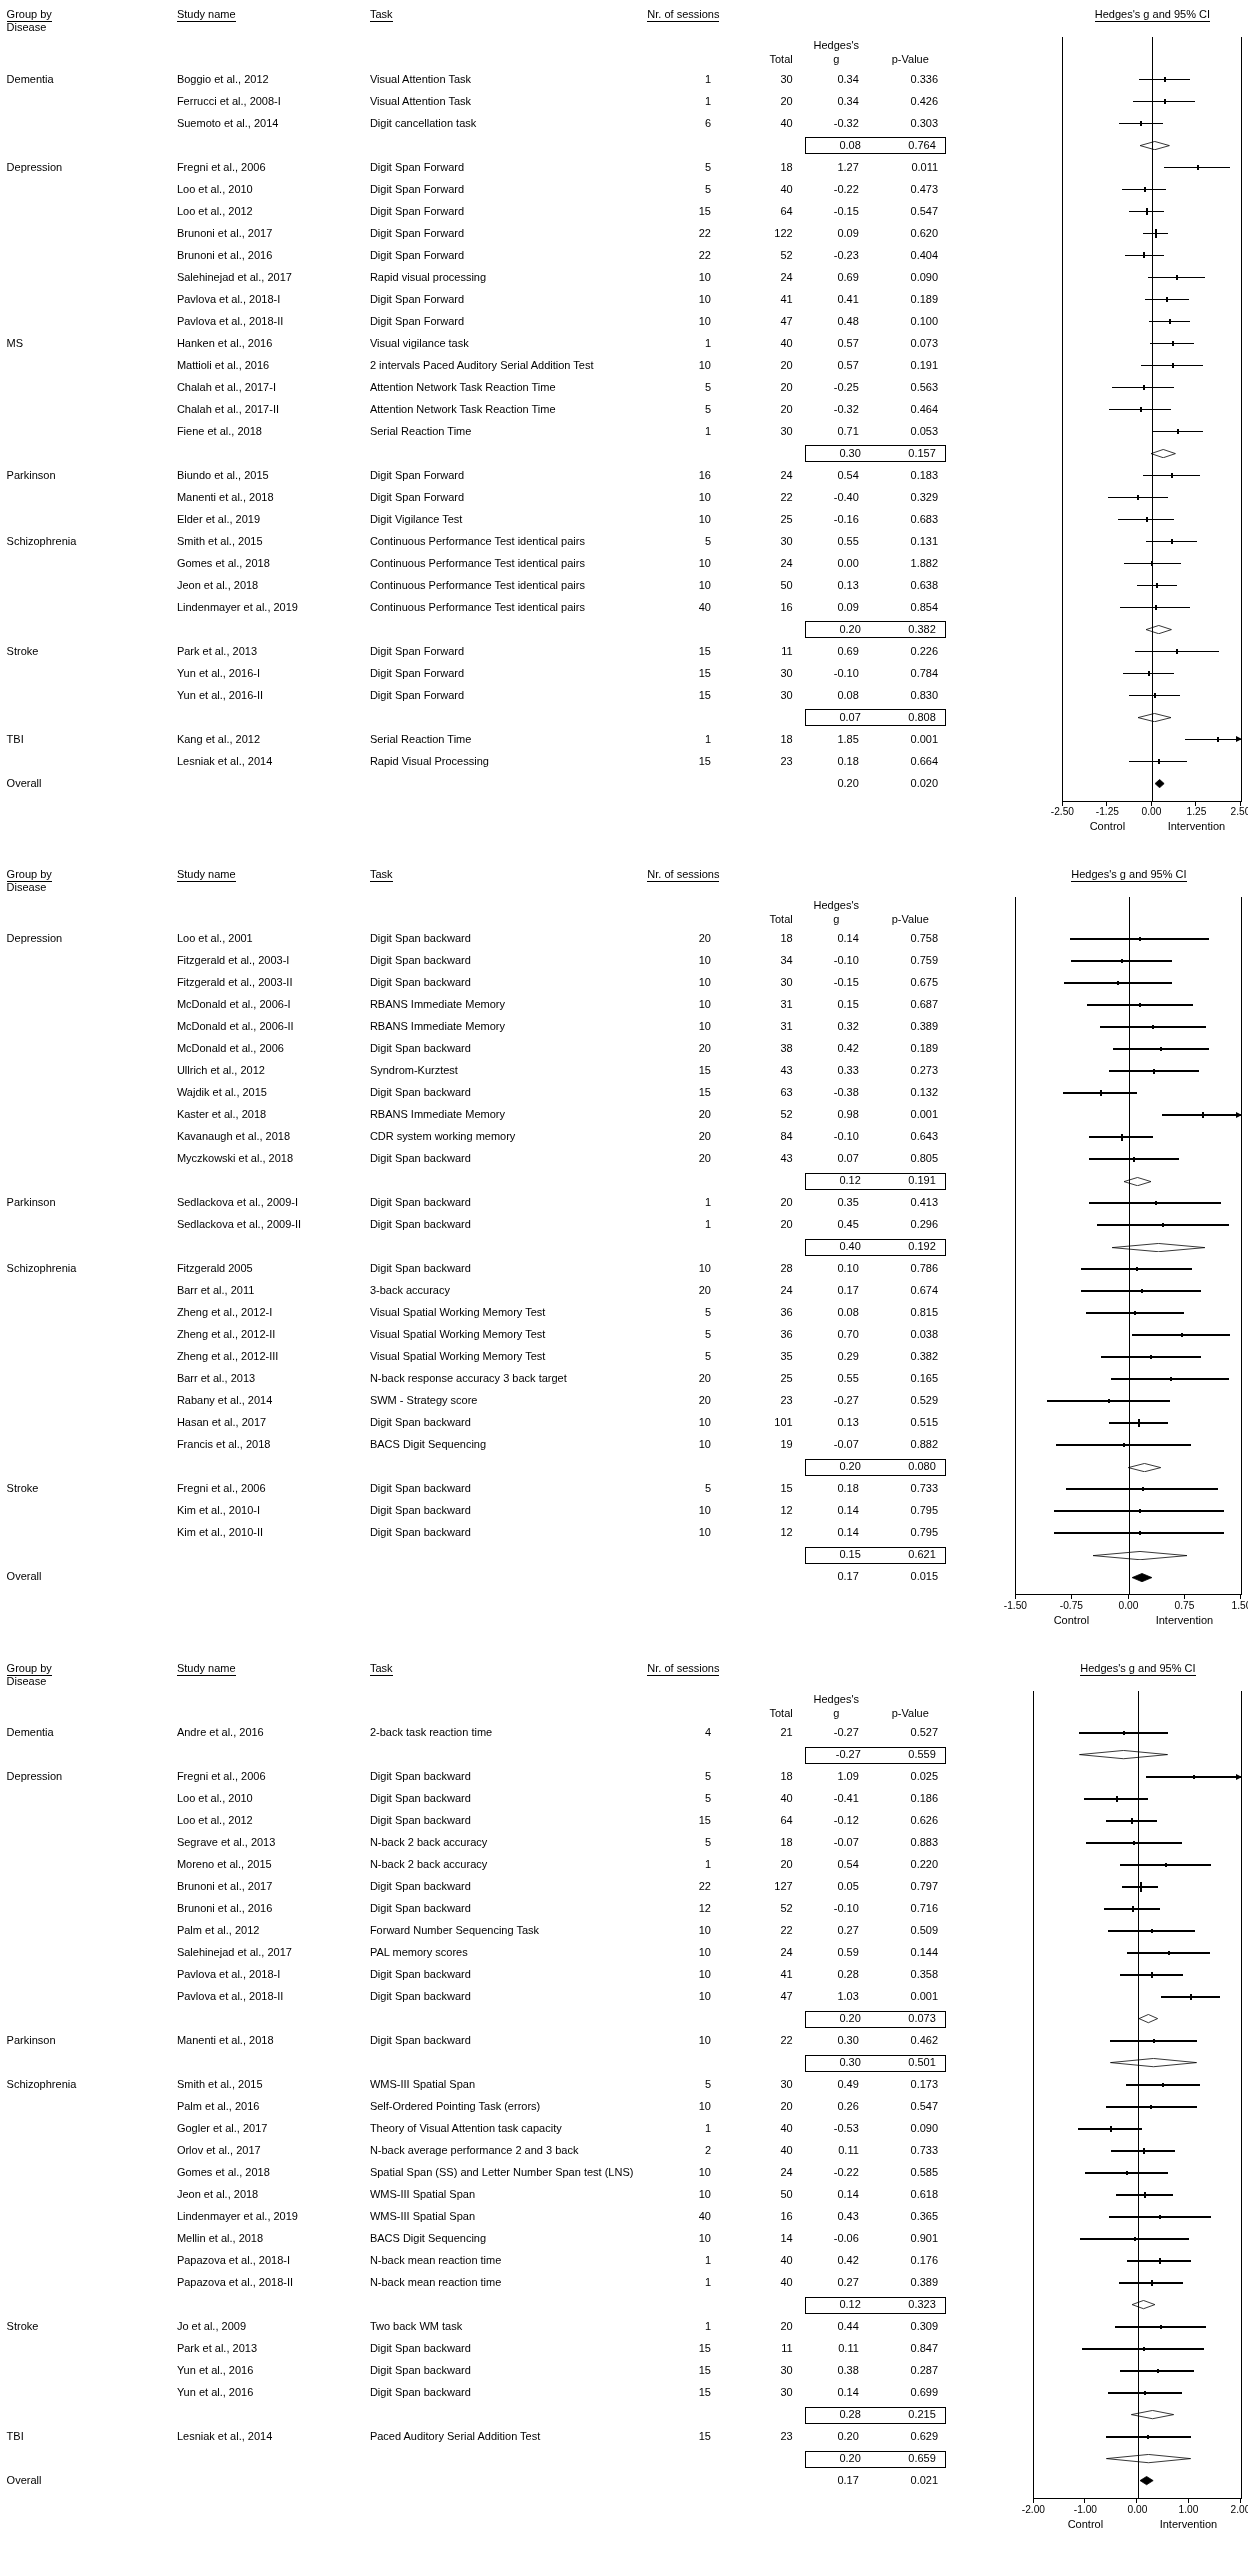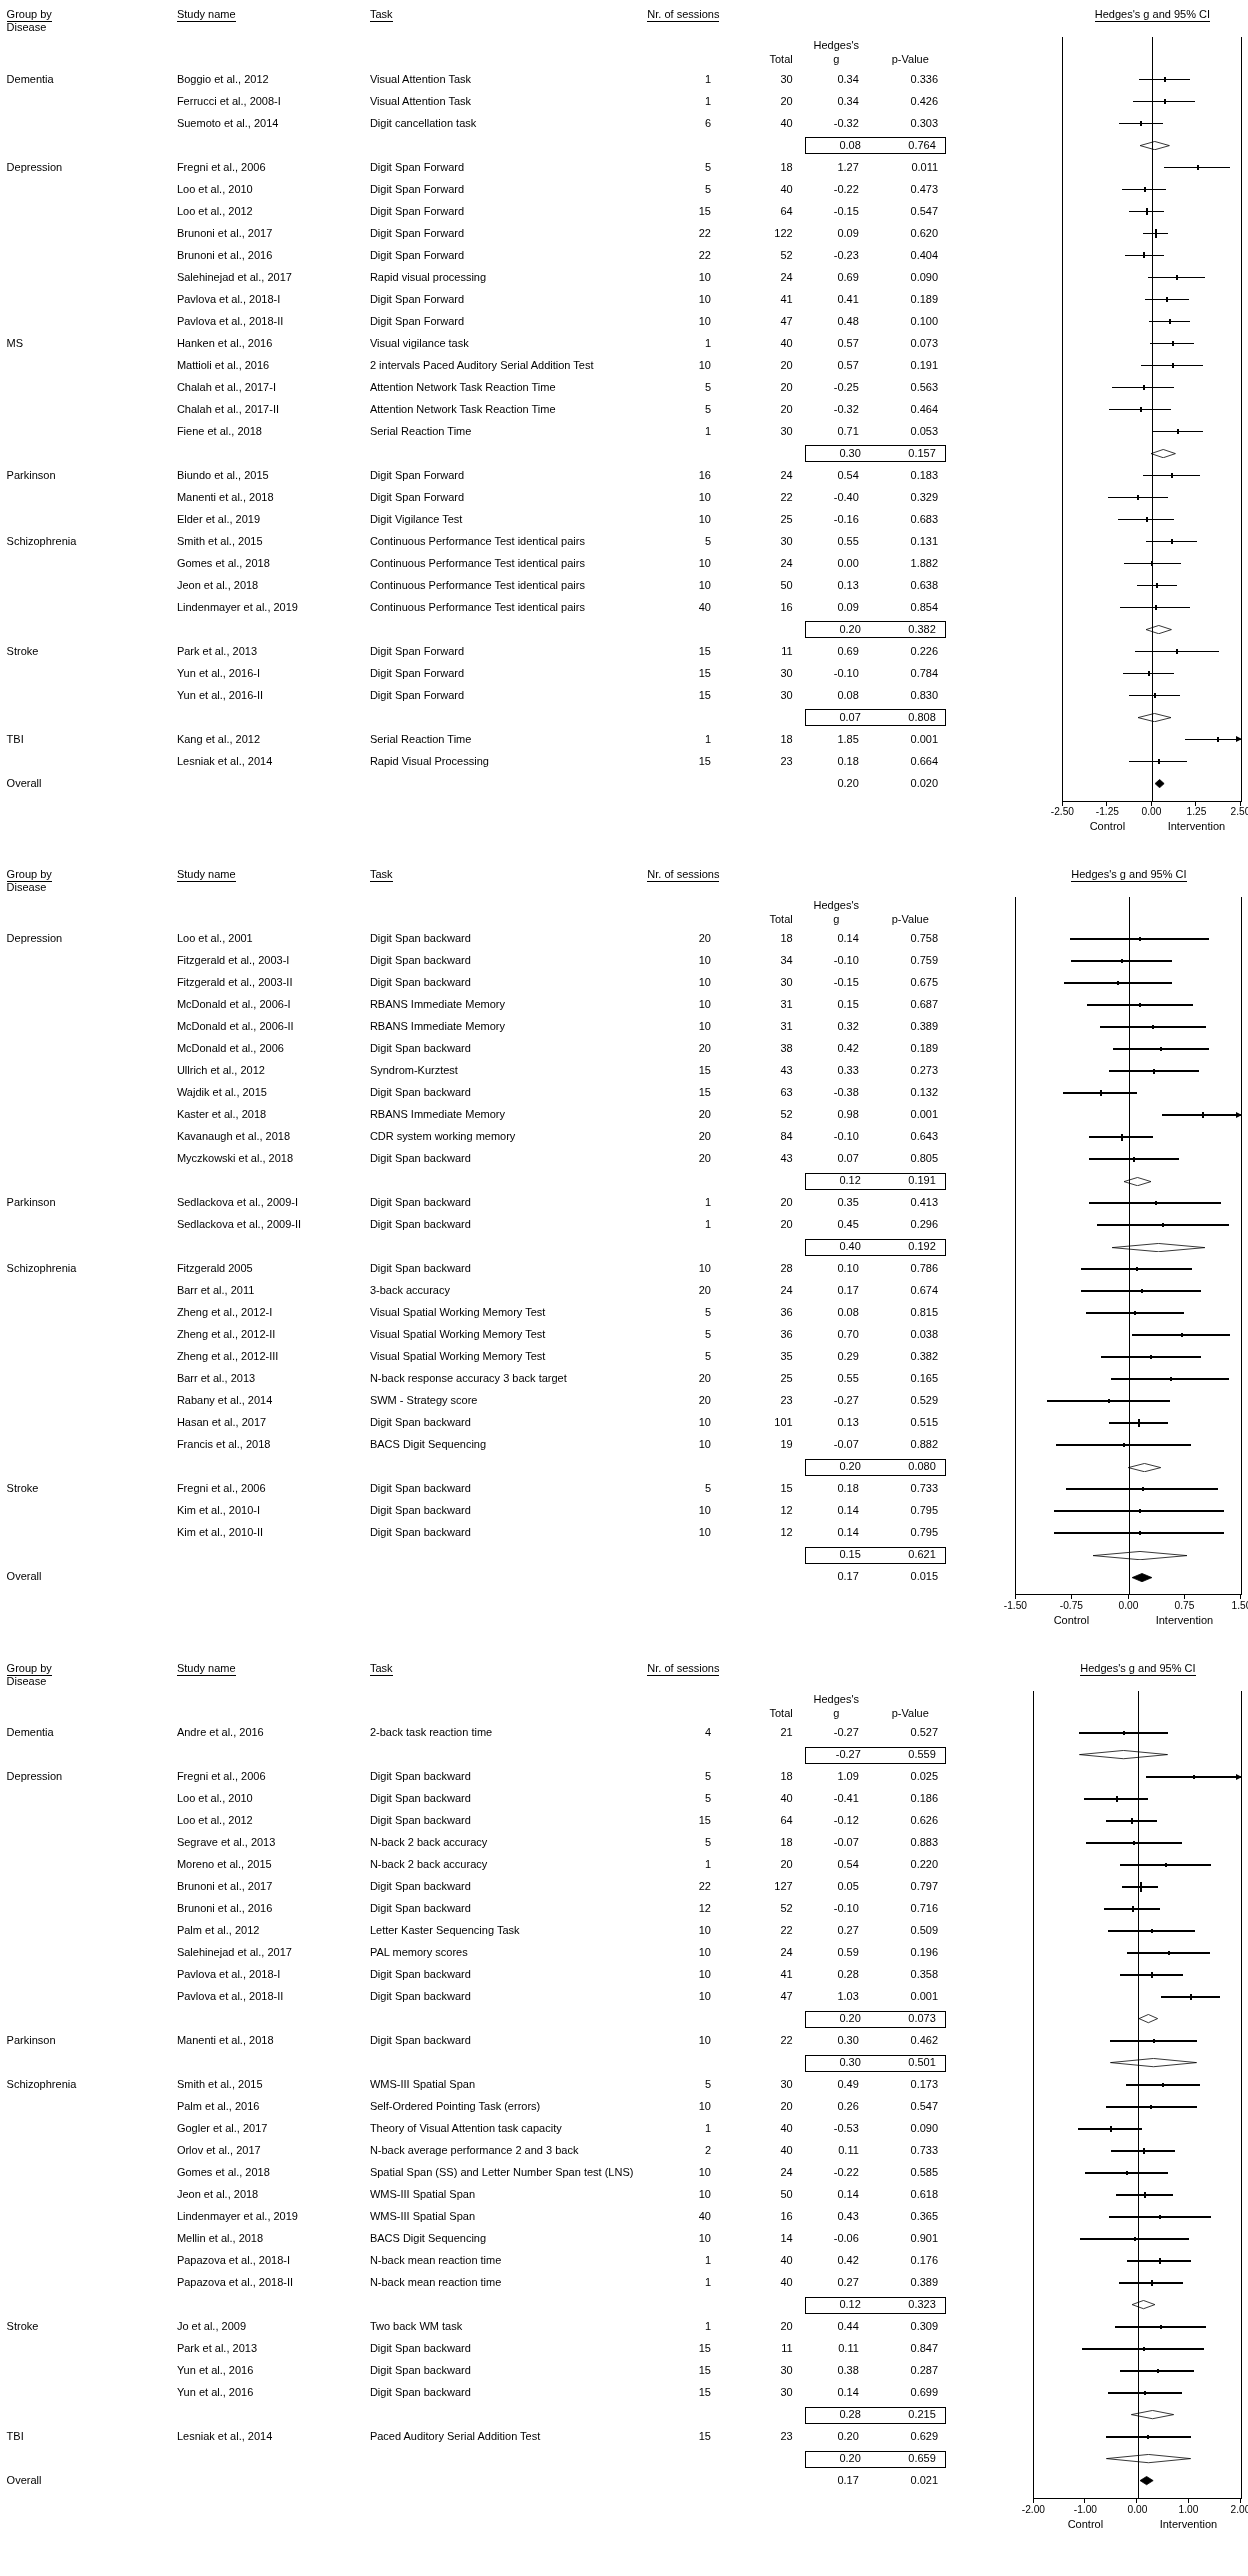--- a/index.html
+++ b/index.html
@@ -1077,38 +1077,38 @@
         <div class="c-g" style="grid-column: 6;">-0.10</div>
         <div class="c-p" style="grid-column: 7;">0.716</div>
         <div class="plotcell framed" style="grid-column: 9;">
           <div class="ci-line" style="left: 70px; width: 56px;"></div>
           <div class="marker" style="left: 98px; height: 6px; top: calc(50% - 3px);"></div>
         </div>
       </div>
       <div class="prow">
         <div class="c-group" style="grid-column: 1;"></div>
         <div class="c-study" style="grid-column: 2;">Palm et al., 2012</div>
-        <div class="c-task" style="grid-column: 3;">Letter Kaster Sequencing Task</div>
+        <div class="c-task" style="grid-column: 3;">Forward Number Sequencing Task</div>
         <div class="c-sess" style="grid-column: 4;">10</div>
         <div class="c-total" style="grid-column: 5;">22</div>
         <div class="c-g" style="grid-column: 6;">0.27</div>
         <div class="c-p" style="grid-column: 7;">0.509</div>
         <div class="plotcell framed" style="grid-column: 9;">
           <div class="ci-line" style="left: 74px; width: 87px;"></div>
           <div class="marker" style="left: 117px; height: 4.6px; top: calc(50% - 2.3px);"></div>
         </div>
       </div>
       <div class="prow">
         <div class="c-group" style="grid-column: 1;"></div>
         <div class="c-study" style="grid-column: 2;">Salehinejad et al., 2017</div>
         <div class="c-task" style="grid-column: 3;">PAL memory scores</div>
         <div class="c-sess" style="grid-column: 4;">10</div>
         <div class="c-total" style="grid-column: 5;">24</div>
         <div class="c-g" style="grid-column: 6;">0.59</div>
-        <div class="c-p" style="grid-column: 7;">0.196</div>
+        <div class="c-p" style="grid-column: 7;">0.144</div>
         <div class="plotcell framed" style="grid-column: 9;">
           <div class="ci-line" style="left: 93px; width: 83px;"></div>
           <div class="marker" style="left: 134px; height: 4.6px; top: calc(50% - 2.3px);"></div>
         </div>
       </div>
       <div class="prow">
         <div class="c-group" style="grid-column: 1;"></div>
         <div class="c-study" style="grid-column: 2;">Pavlova et al., 2018-I</div>
         <div class="c-task" style="grid-column: 3;">Digit Span backward</div>
         <div class="c-sess" style="grid-column: 4;">10</div>

